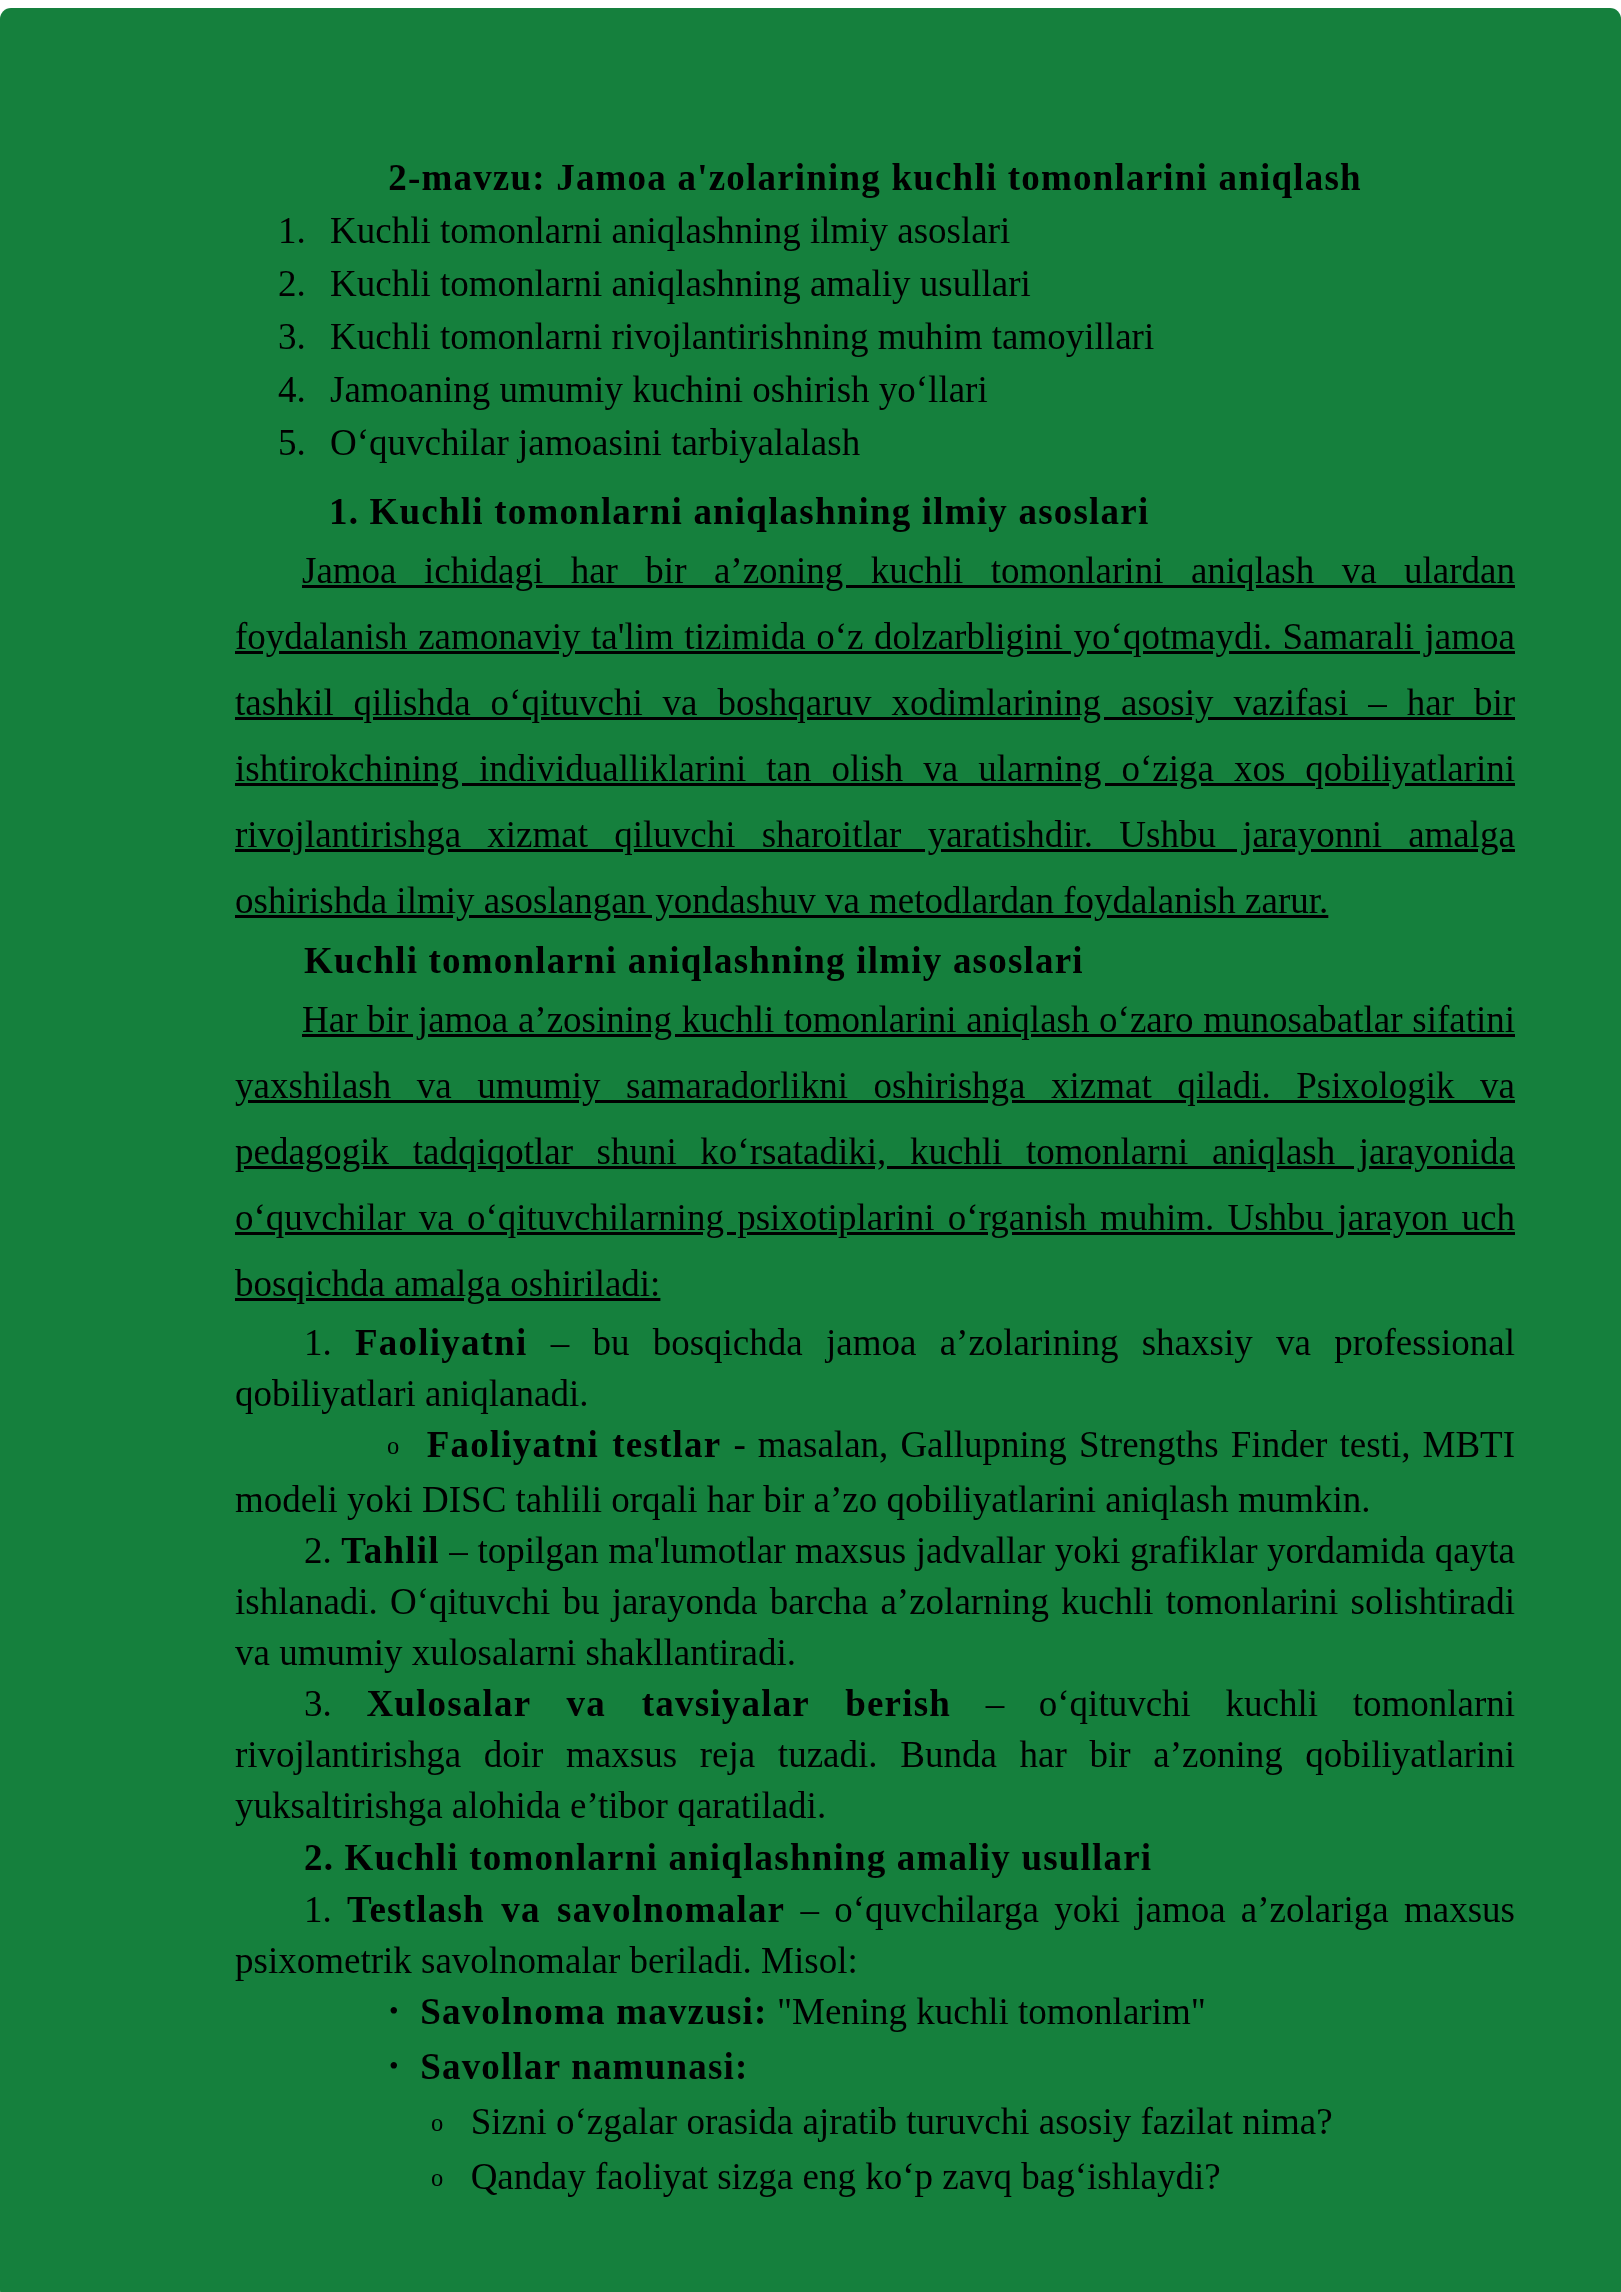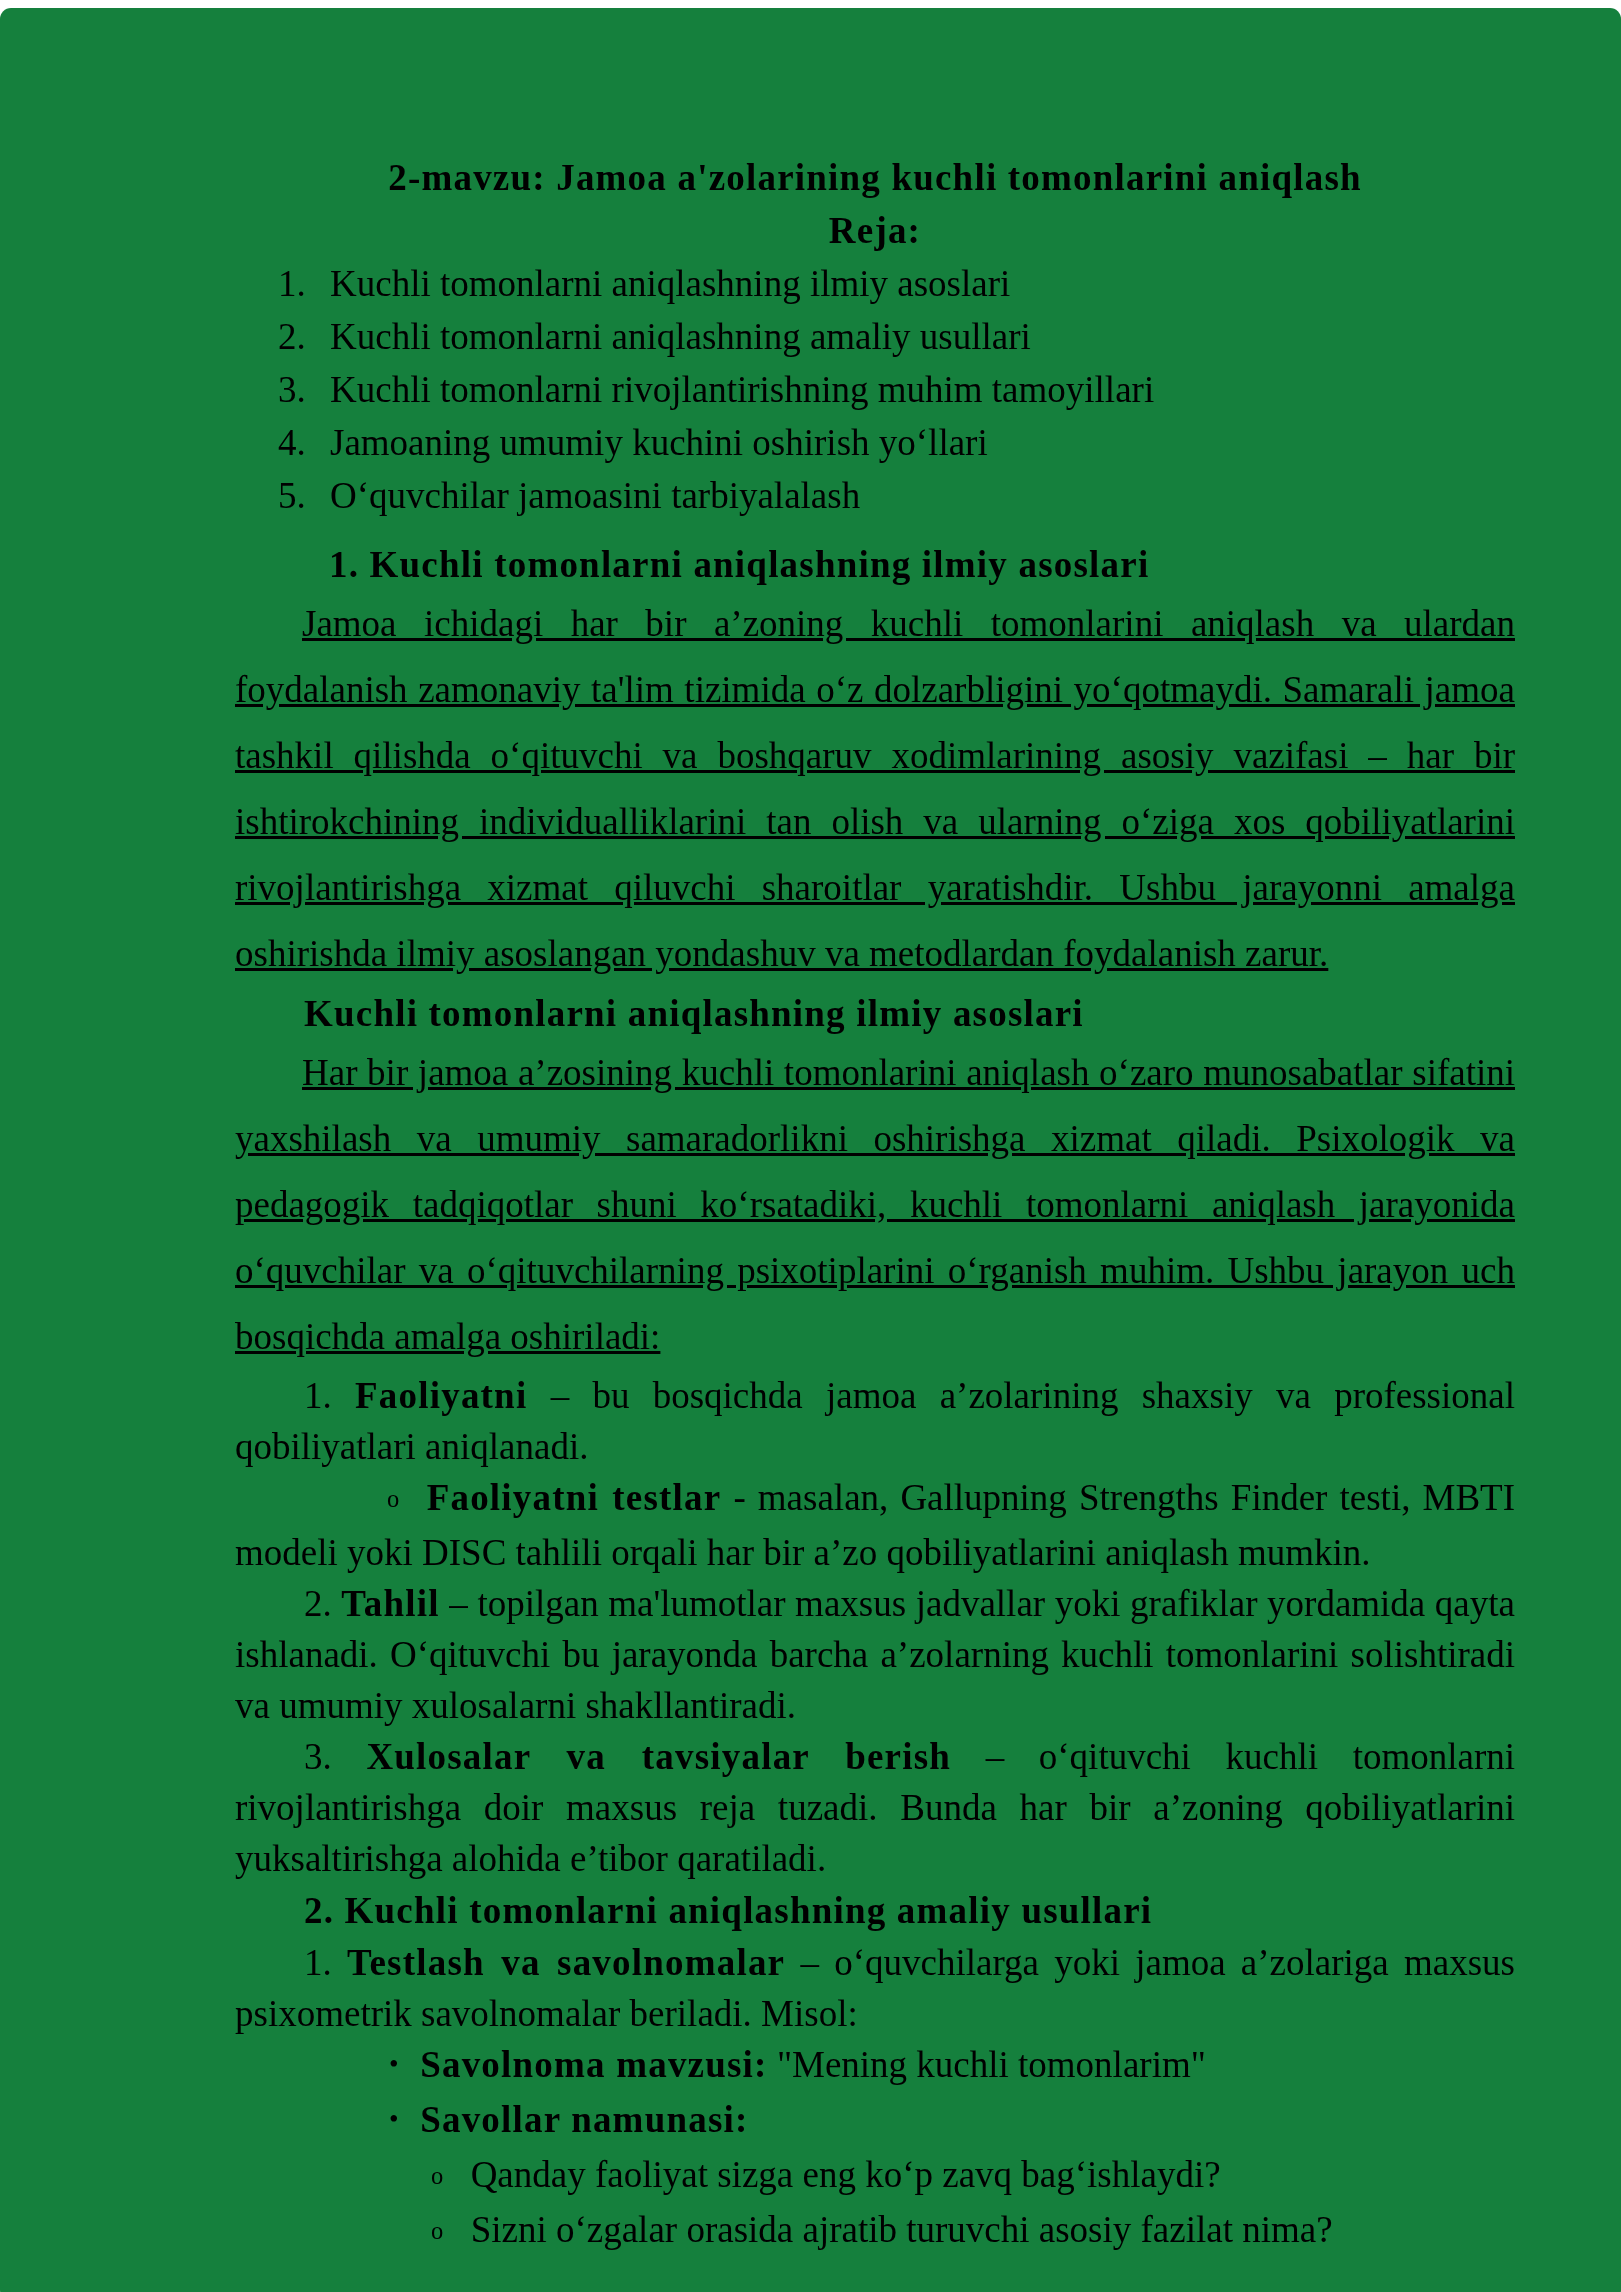--- a/index.html
+++ b/index.html
@@ -32,21 +32,20 @@
   .marker-o { display: inline-block; font-size: 24.5px; margin-right: 27.4px; position: relative; top: -2.9px; }
   .marker-dot { display: inline-block; font-size: 27.4px; margin-right: 21.6px; position: relative; top: -3.9px; }
 </style>
 </head>
 <body>
 
 <div class="page">
   <div class="content">
 
     <p class="center bold lh54">2-mavzu: Jamoa a'zolarining kuchli tomonlarini aniqlash</p>
-    <p class="center bold lh54">Reja:</p>
 
     <div>
       <p class="toc-item"><span class="toc-num">1.</span><span>Kuchli tomonlarni aniqlashning ilmiy asoslari</span></p>
       <p class="toc-item"><span class="toc-num">2.</span><span>Kuchli tomonlarni aniqlashning amaliy usullari</span></p>
       <p class="toc-item"><span class="toc-num">3.</span><span>Kuchli tomonlarni rivojlantirishning muhim tamoyillari</span></p>
       <p class="toc-item"><span class="toc-num">4.</span><span>Jamoaning umumiy kuchini oshirish yo‘llari</span></p>
       <p class="toc-item"><span class="toc-num">5.</span><span>O‘quvchilar jamoasini tarbiyalalash</span></p>
     </div>
 
     <p class="h1 bold">1. Kuchli tomonlarni aniqlashning ilmiy asoslari</p>
@@ -67,19 +66,19 @@
     <p class="step"><span>3. </span><span class="bold">Xulosalar va tavsiyalar berish</span><span> – o‘qituvchi kuchli tomonlarni rivojlantirishga doir maxsus reja tuzadi. Bunda har bir a’zoning qobiliyatlarini yuksaltirishga alohida e’tibor qaratiladi.</span></p>
 
     <p class="subhead bold">2. Kuchli tomonlarni aniqlashning amaliy usullari</p>
 
     <p class="step"><span>1. </span><span class="bold">Testlash va savolnomalar</span><span> – o‘quvchilarga yoki jamoa a’zolariga maxsus psixometrik savolnomalar beriladi. Misol:</span></p>
 
     <p class="bullet"><span class="marker-dot">•</span><span class="bold">Savolnoma mavzusi:</span><span> "Mening kuchli tomonlarim"</span></p>
 
     <p class="bullet"><span class="marker-dot">•</span><span class="bold">Savollar namunasi:</span><span></span></p>
 
+    <p class="subq"><span class="marker-o">o</span><span>Sizni o‘zgalar orasida ajratib turuvchi asosiy fazilat nima?</span></p>
+
     <p class="subq"><span class="marker-o">o</span><span>Qanday faoliyat sizga eng ko‘p zavq bag‘ishlaydi?</span></p>
-
-    <p class="subq"><span class="marker-o">o</span><span>Sizni o‘zgalar orasida ajratib turuvchi asosiy fazilat nima?</span></p>
 
   </div>
 </div>
 
 
 </body></html>

